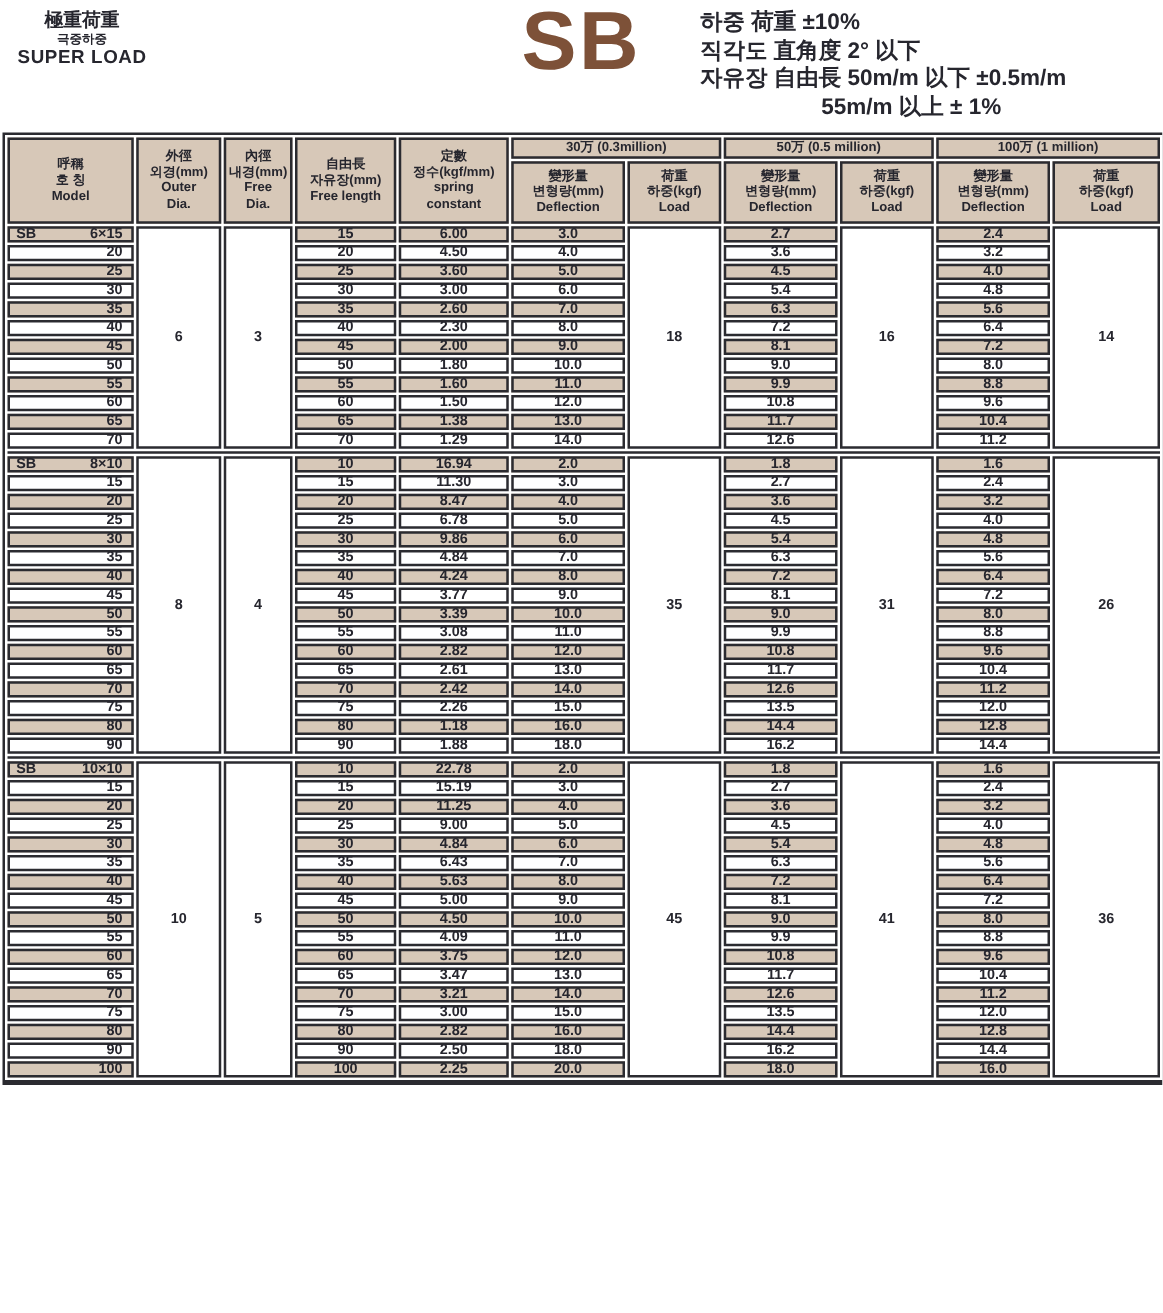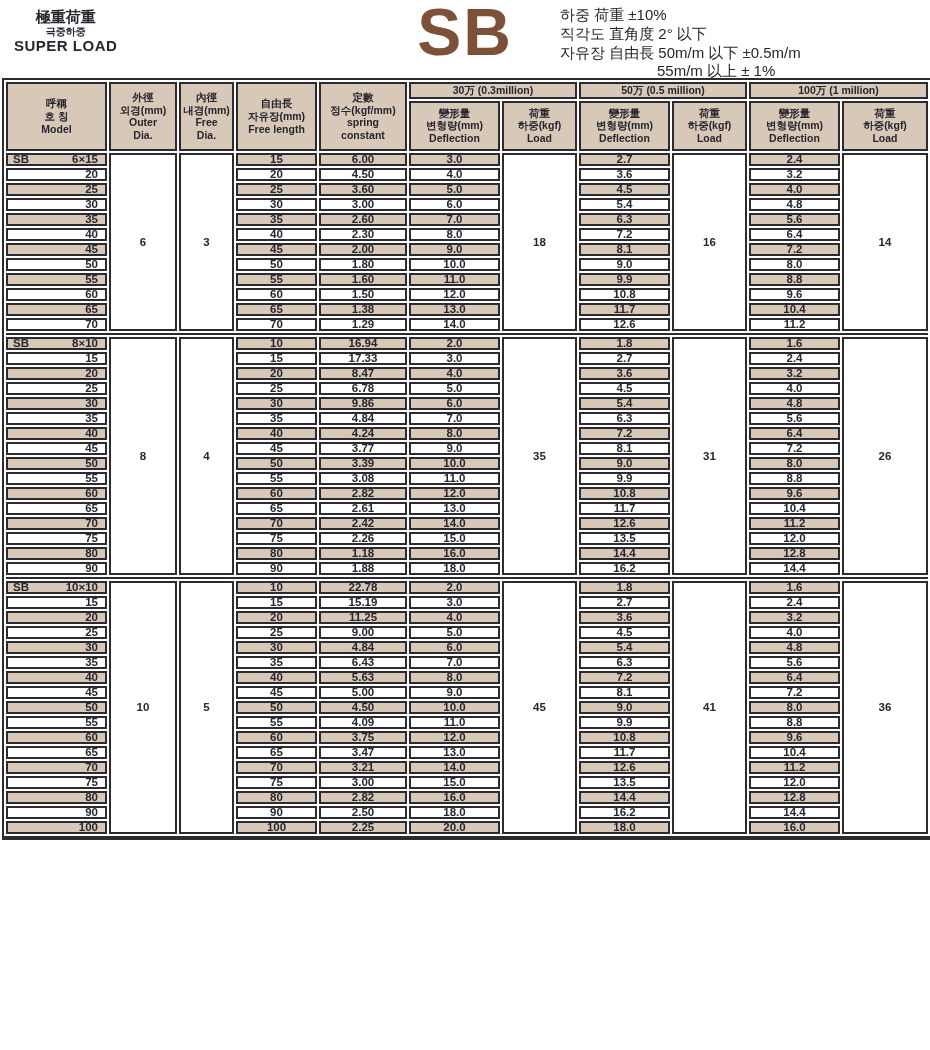--- a/index.html
+++ b/index.html
@@ -7,29 +7,29 @@
     --tan:#d7c8b8;
     --txt:#26262e;
     --brown:#7d5138;
   }
   *{box-sizing:border-box;}
   html,body{margin:0;padding:0;background:#ffffff;}
   body{font-family:"Liberation Sans","DejaVu Sans",sans-serif;color:var(--txt);}
   .sheet{position:relative;width:930px;height:1050px;background:#fff;overflow:hidden;}
 
   
-  .topband{position:relative;height:78px;border-radius:12px;}
+  .topband{position:relative;height:106px;border-radius:12px;}
   .title-block{position:absolute;left:14px;top:8px;text-align:center;line-height:1.18;}
   .title-block .t1{font-weight:bold;font-size:15px;}
   .title-block .t2{font-weight:bold;font-size:10px;}
   .title-block .t3{font-weight:bold;font-size:15px;letter-spacing:.5px;}
   .logo{position:absolute;left:50%;transform:translateX(-50%);top:-6px;
         font-size:66px;font-weight:bold;color:var(--brown);letter-spacing:2px;
         font-family:"Liberation Sans","DejaVu Sans",sans-serif;}
-  .notes{position:absolute;left:560px;top:6px;font-size:15px;font-weight:normal;line-height:1.25;}
+  .notes{position:absolute;left:560px;top:6px;font-size:18px;font-weight:bold;line-height:1.25;}
   .notes .note-line{white-space:nowrap;}
   .notes .note-line:nth-child(4){padding-left:97px;}
 
   
   table.spec{border-collapse:separate;border-spacing:2px;table-layout:fixed;
              width:926px;margin-left:2px;background:#fff;
              border:2px solid var(--bd);border-bottom-width:4px;}
   th,td{padding:0;}
   thead th{background:var(--tan);border:2px solid var(--bd);
            font-size:10.5px;font-weight:bold;line-height:1.22;
@@ -411,21 +411,21 @@
           <td class="merged" rowspan="16">26</td>
         </tr>
         <tr>
           <td>
             <div class="pill model">15</div>
           </td>
           <td>
             <div class="pill">15</div>
           </td>
           <td>
-            <div class="pill">17.33</div>
+            <div class="pill">11.30</div>
           </td>
           <td>
             <div class="pill">3.0</div>
           </td>
           <td>
             <div class="pill">2.7</div>
           </td>
           <td>
             <div class="pill">2.4</div>
           </td>

